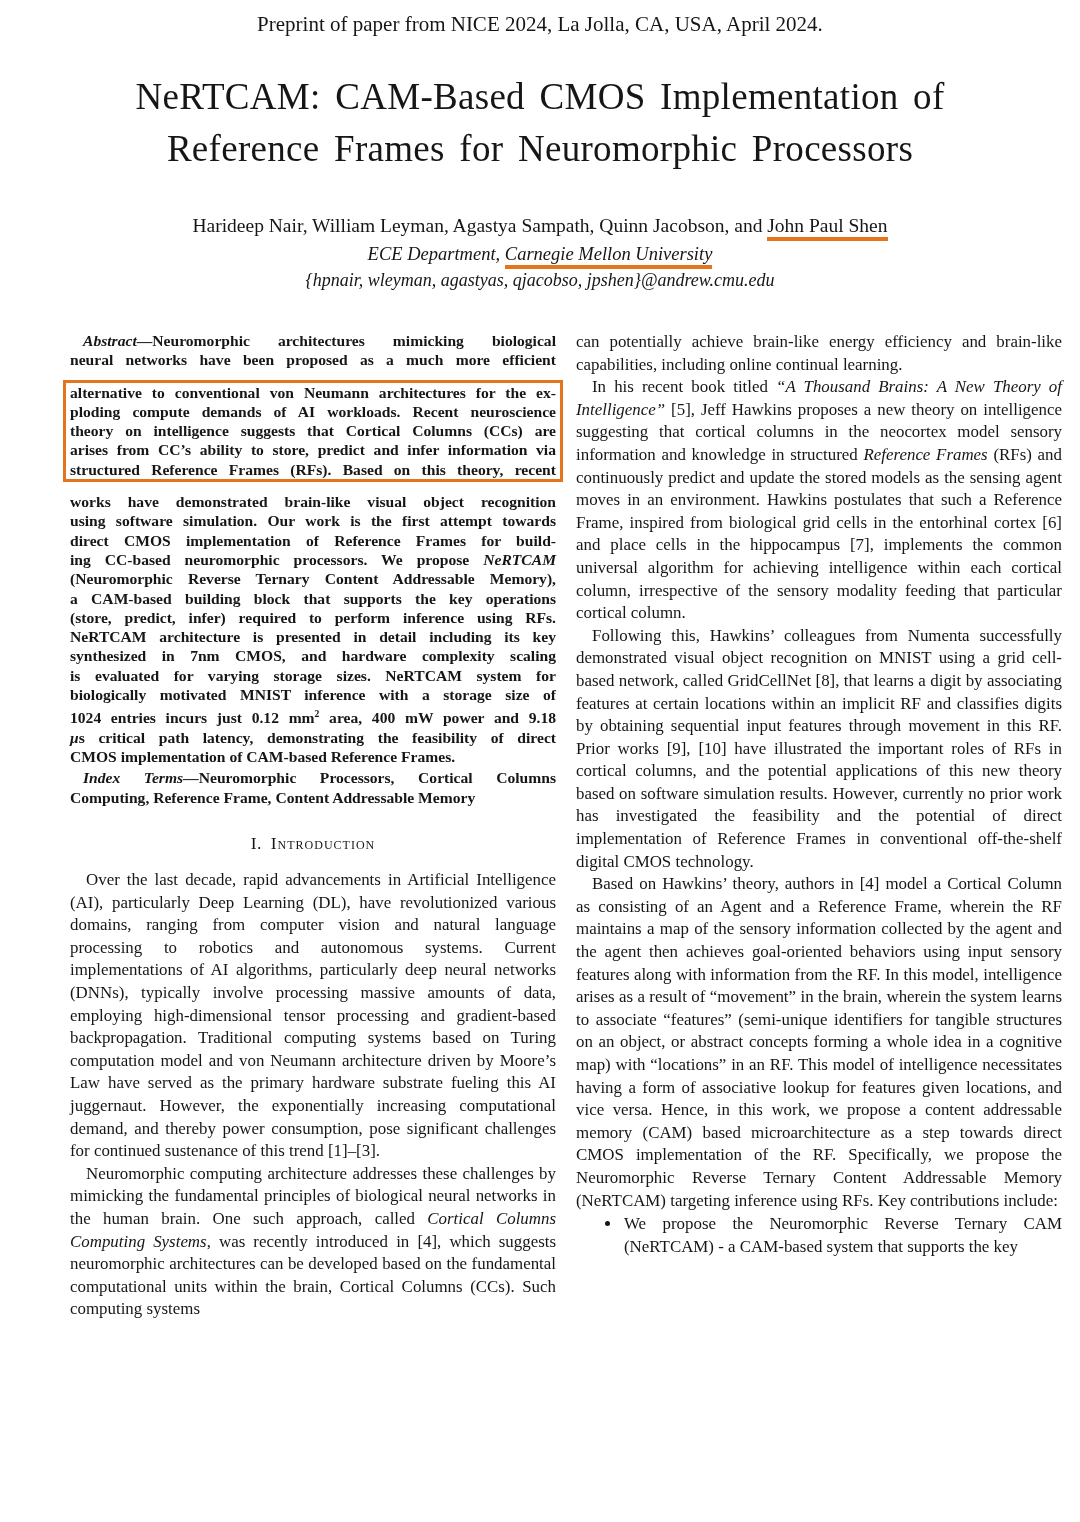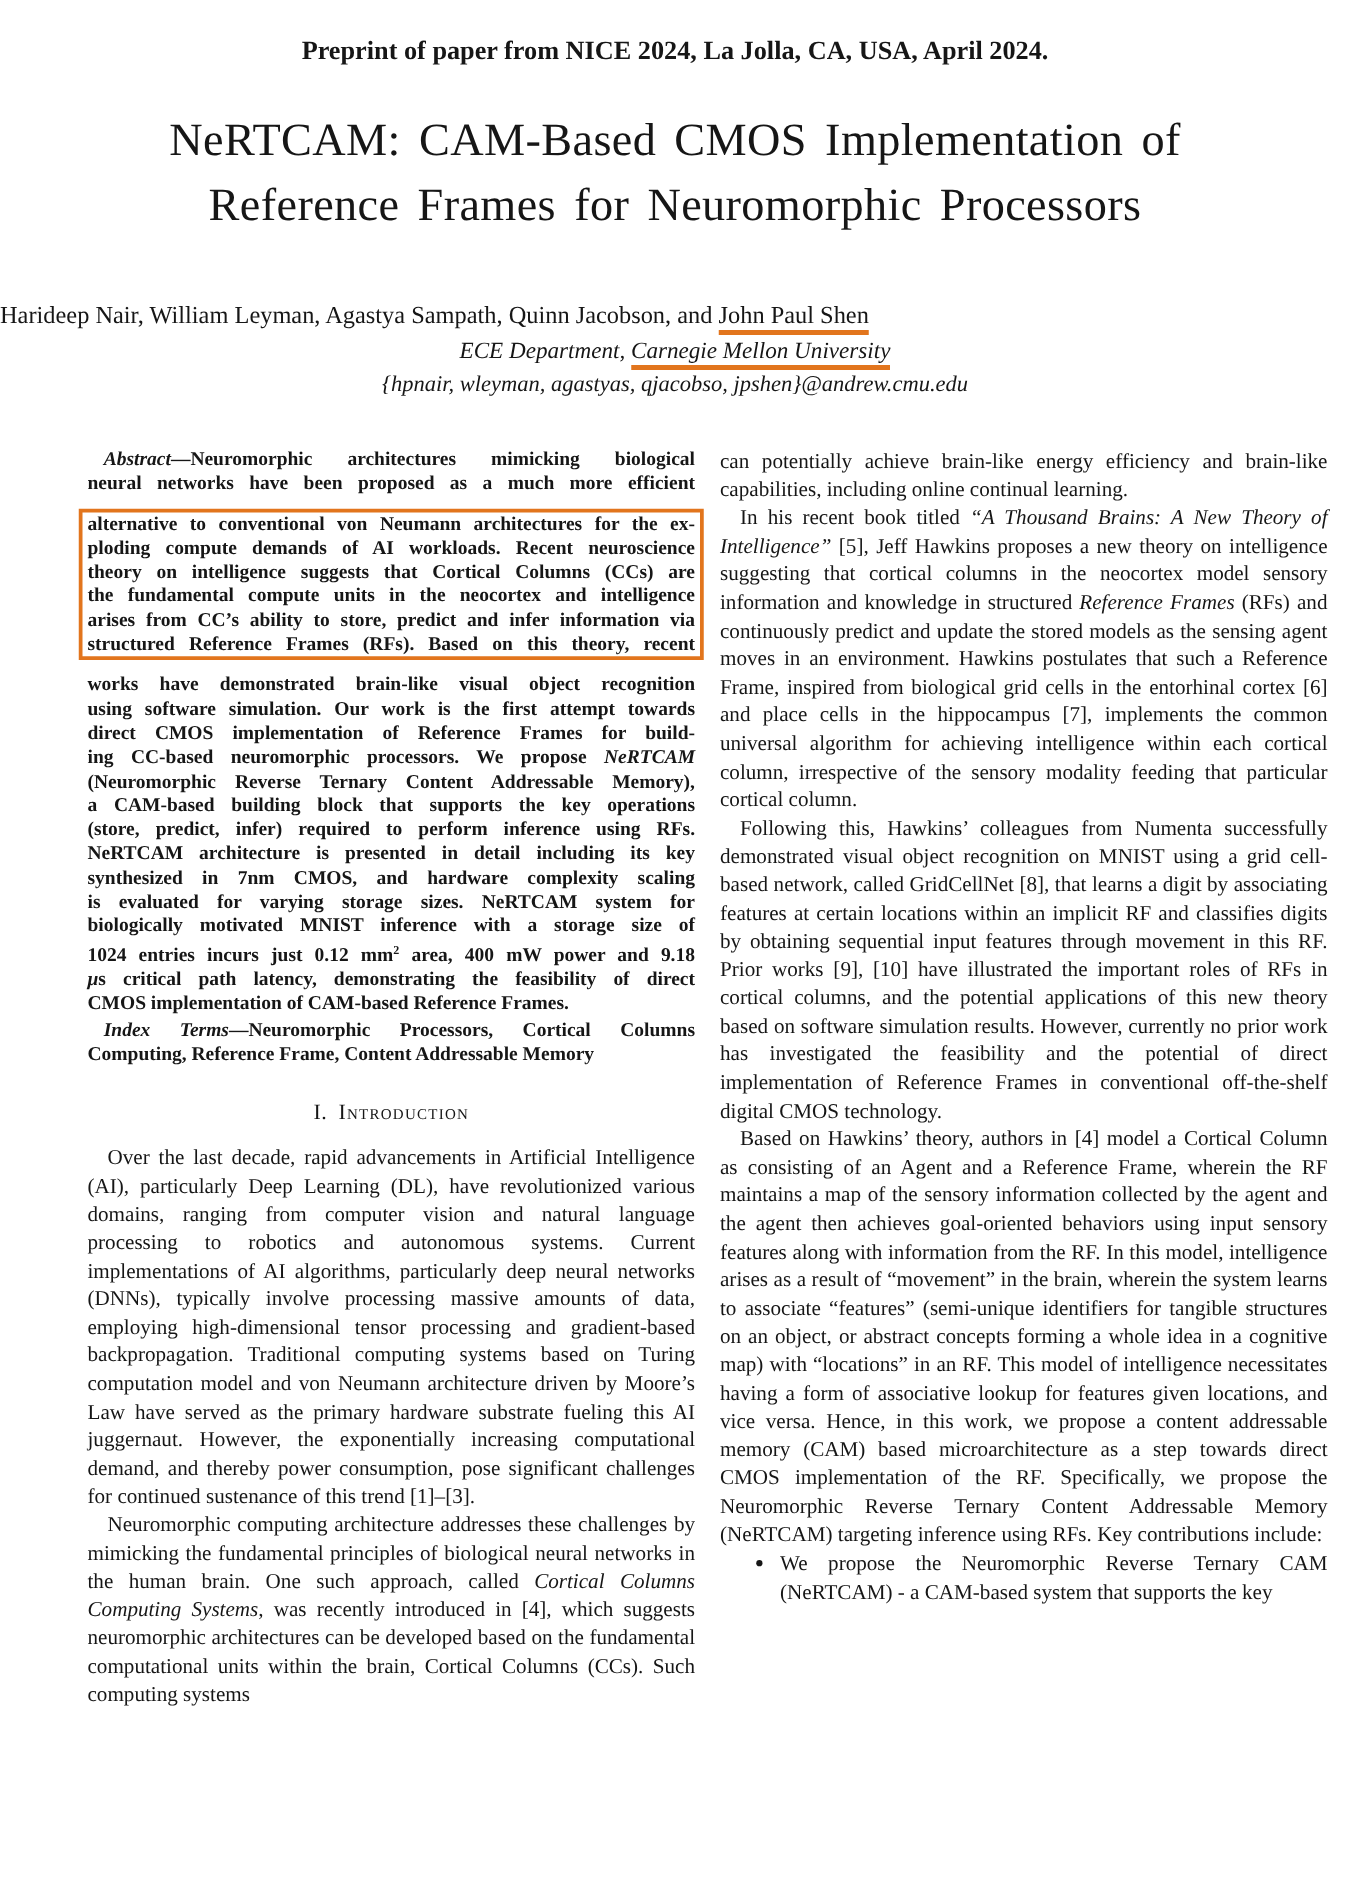--- a/index.html
+++ b/index.html
@@ -3,27 +3,27 @@
 <meta charset="utf-8">
 <style>
   :root { --orange: #e2751d; --ink: #161616; }
   * { box-sizing: border-box; }
   body { margin: 0; background: #ffffff; }
   .page {
     position: relative; width: 1080px; height: 1522px; overflow: hidden;
     background: #ffffff; color: var(--ink);
     font-family: "Liberation Serif", serif;
   }
-  .header-note { text-align: center; padding-top: 28px; font-size: 21px; font-weight: bold; }
+  .header-note { text-align: center; padding-top: 12px; font-size: 21px; }
   .paper-title {
     text-align: center; font-weight: normal; margin: 34px 0 16px;
     font-size: 37px; line-height: 52px; word-spacing: 5px; letter-spacing: 0.3px;
   }
   .title-line { display: block; }
-  .authors { margin-top: 51px; font-size: 19.5px; }
+  .authors { text-align: center; margin-top: 40px; font-size: 19.5px; }
   .hl-underline { border-bottom: 4px solid var(--orange); padding-bottom: 1px; }
   .affiliation { text-align: center; font-style: italic; font-size: 18.5px; margin-top: 7px; }
   .email { text-align: center; font-style: italic; font-size: 18px; margin-top: 5px; }
 
   .columns { display: flex; gap: 20px; margin: 40px 17px 0 70px; }
   .col { width: 486px; flex: 0 0 486px; }
 
   
   .abstract { font-size: 15.6px; line-height: 19.3px; }
   .abs-line { text-align: justify; text-align-last: justify; }
@@ -84,21 +84,20 @@
     <div class="col">
       <div class="abstract">
         <div>
             <div class="abs-line indent"><span class="s-bi">Abstract</span><span class="s-b">—Neuromorphic architectures mimicking biological</span></div>
             <div class="abs-line"><span class="s-b">neural networks have been proposed as a much more efficient</span></div>
           </div>
         <div class="highlight-box">
             <div class="abs-line"><span class="s-b">alternative to conventional von Neumann architectures for the ex-</span></div>
             <div class="abs-line"><span class="s-b">ploding compute demands of AI workloads. Recent neuroscience</span></div>
             <div class="abs-line"><span class="s-b">theory on intelligence suggests that Cortical Columns (CCs) are</span></div>
-            <div class="abs-line"><span class="s-b">the fundamental compute units in the neocortex and intelligence</span></div>
             <div class="abs-line"><span class="s-b">arises from CC’s ability to store, predict and infer information via</span></div>
             <div class="abs-line"><span class="s-b">structured Reference Frames (RFs). Based on this theory, recent</span></div>
           </div>
         <div>
             <div class="abs-line"><span class="s-b">works have demonstrated brain-like visual object recognition</span></div>
             <div class="abs-line"><span class="s-b">using software simulation. Our work is the first attempt towards</span></div>
             <div class="abs-line"><span class="s-b">direct CMOS implementation of Reference Frames for build-</span></div>
             <div class="abs-line"><span class="s-b">ing CC-based neuromorphic processors. We propose </span><span class="s-bi">NeRTCAM</span></div>
             <div class="abs-line"><span class="s-b">(Neuromorphic Reverse Ternary Content Addressable Memory),</span></div>
             <div class="abs-line"><span class="s-b">a CAM-based building block that supports the key operations</span></div>

